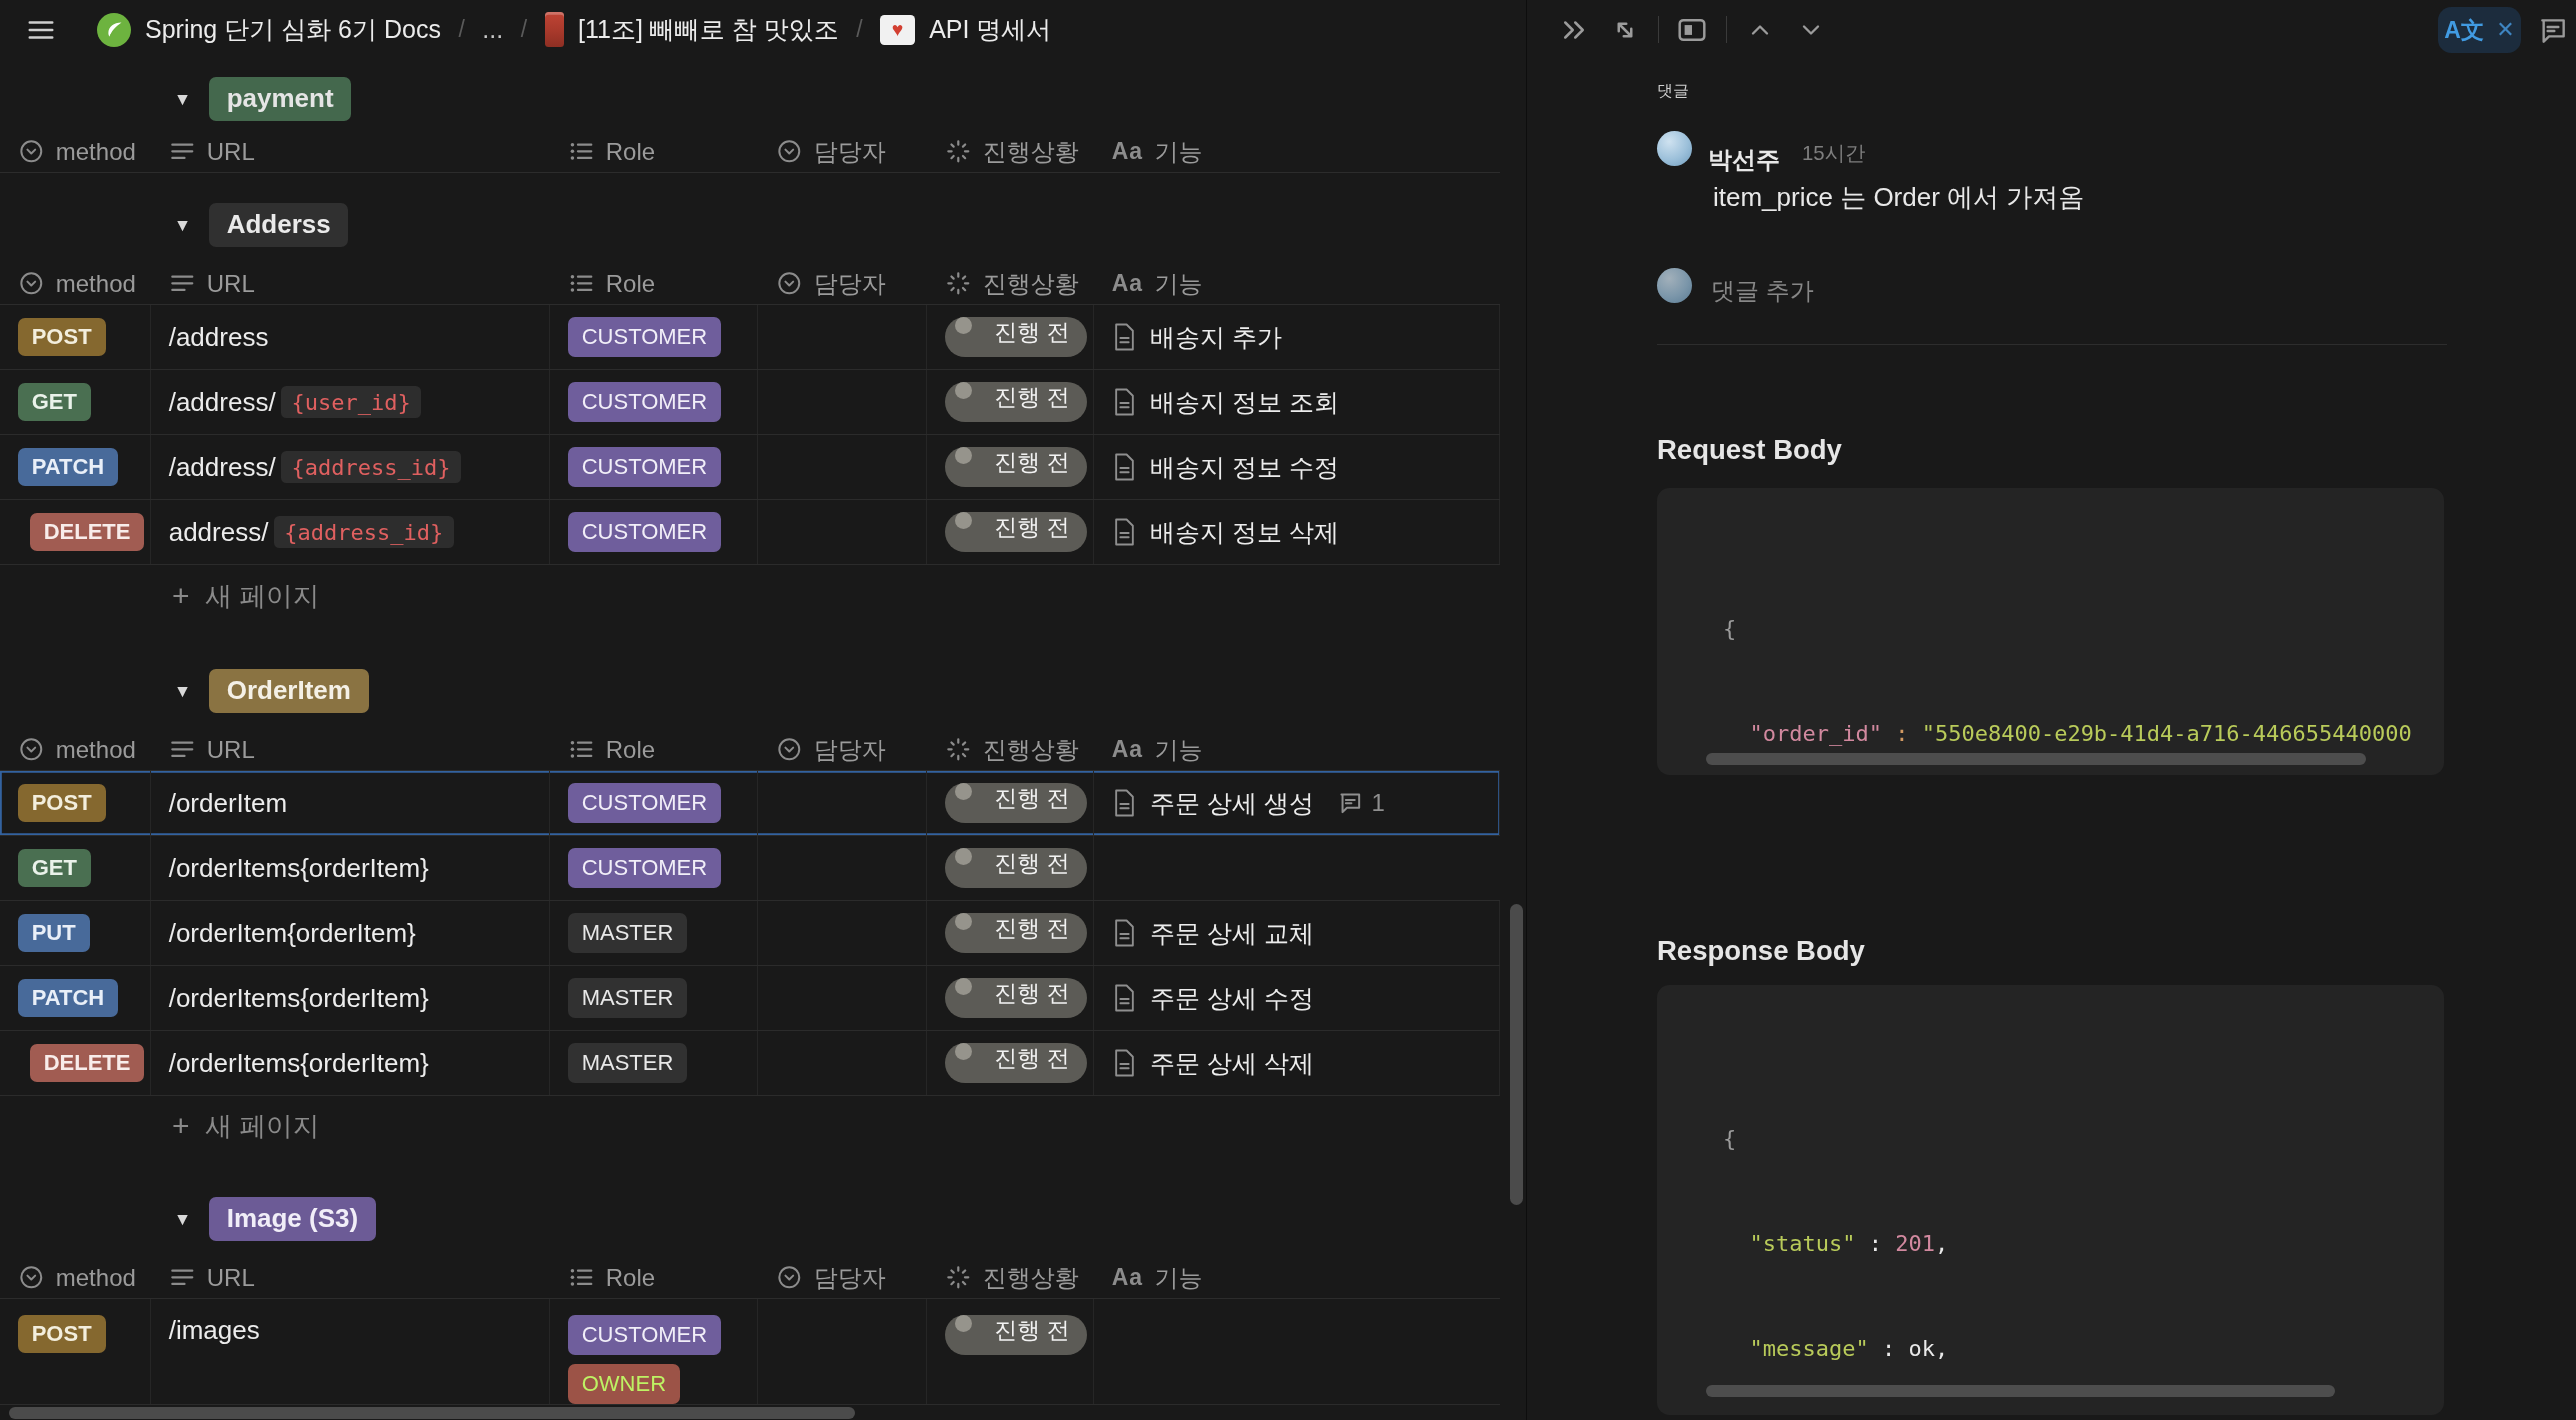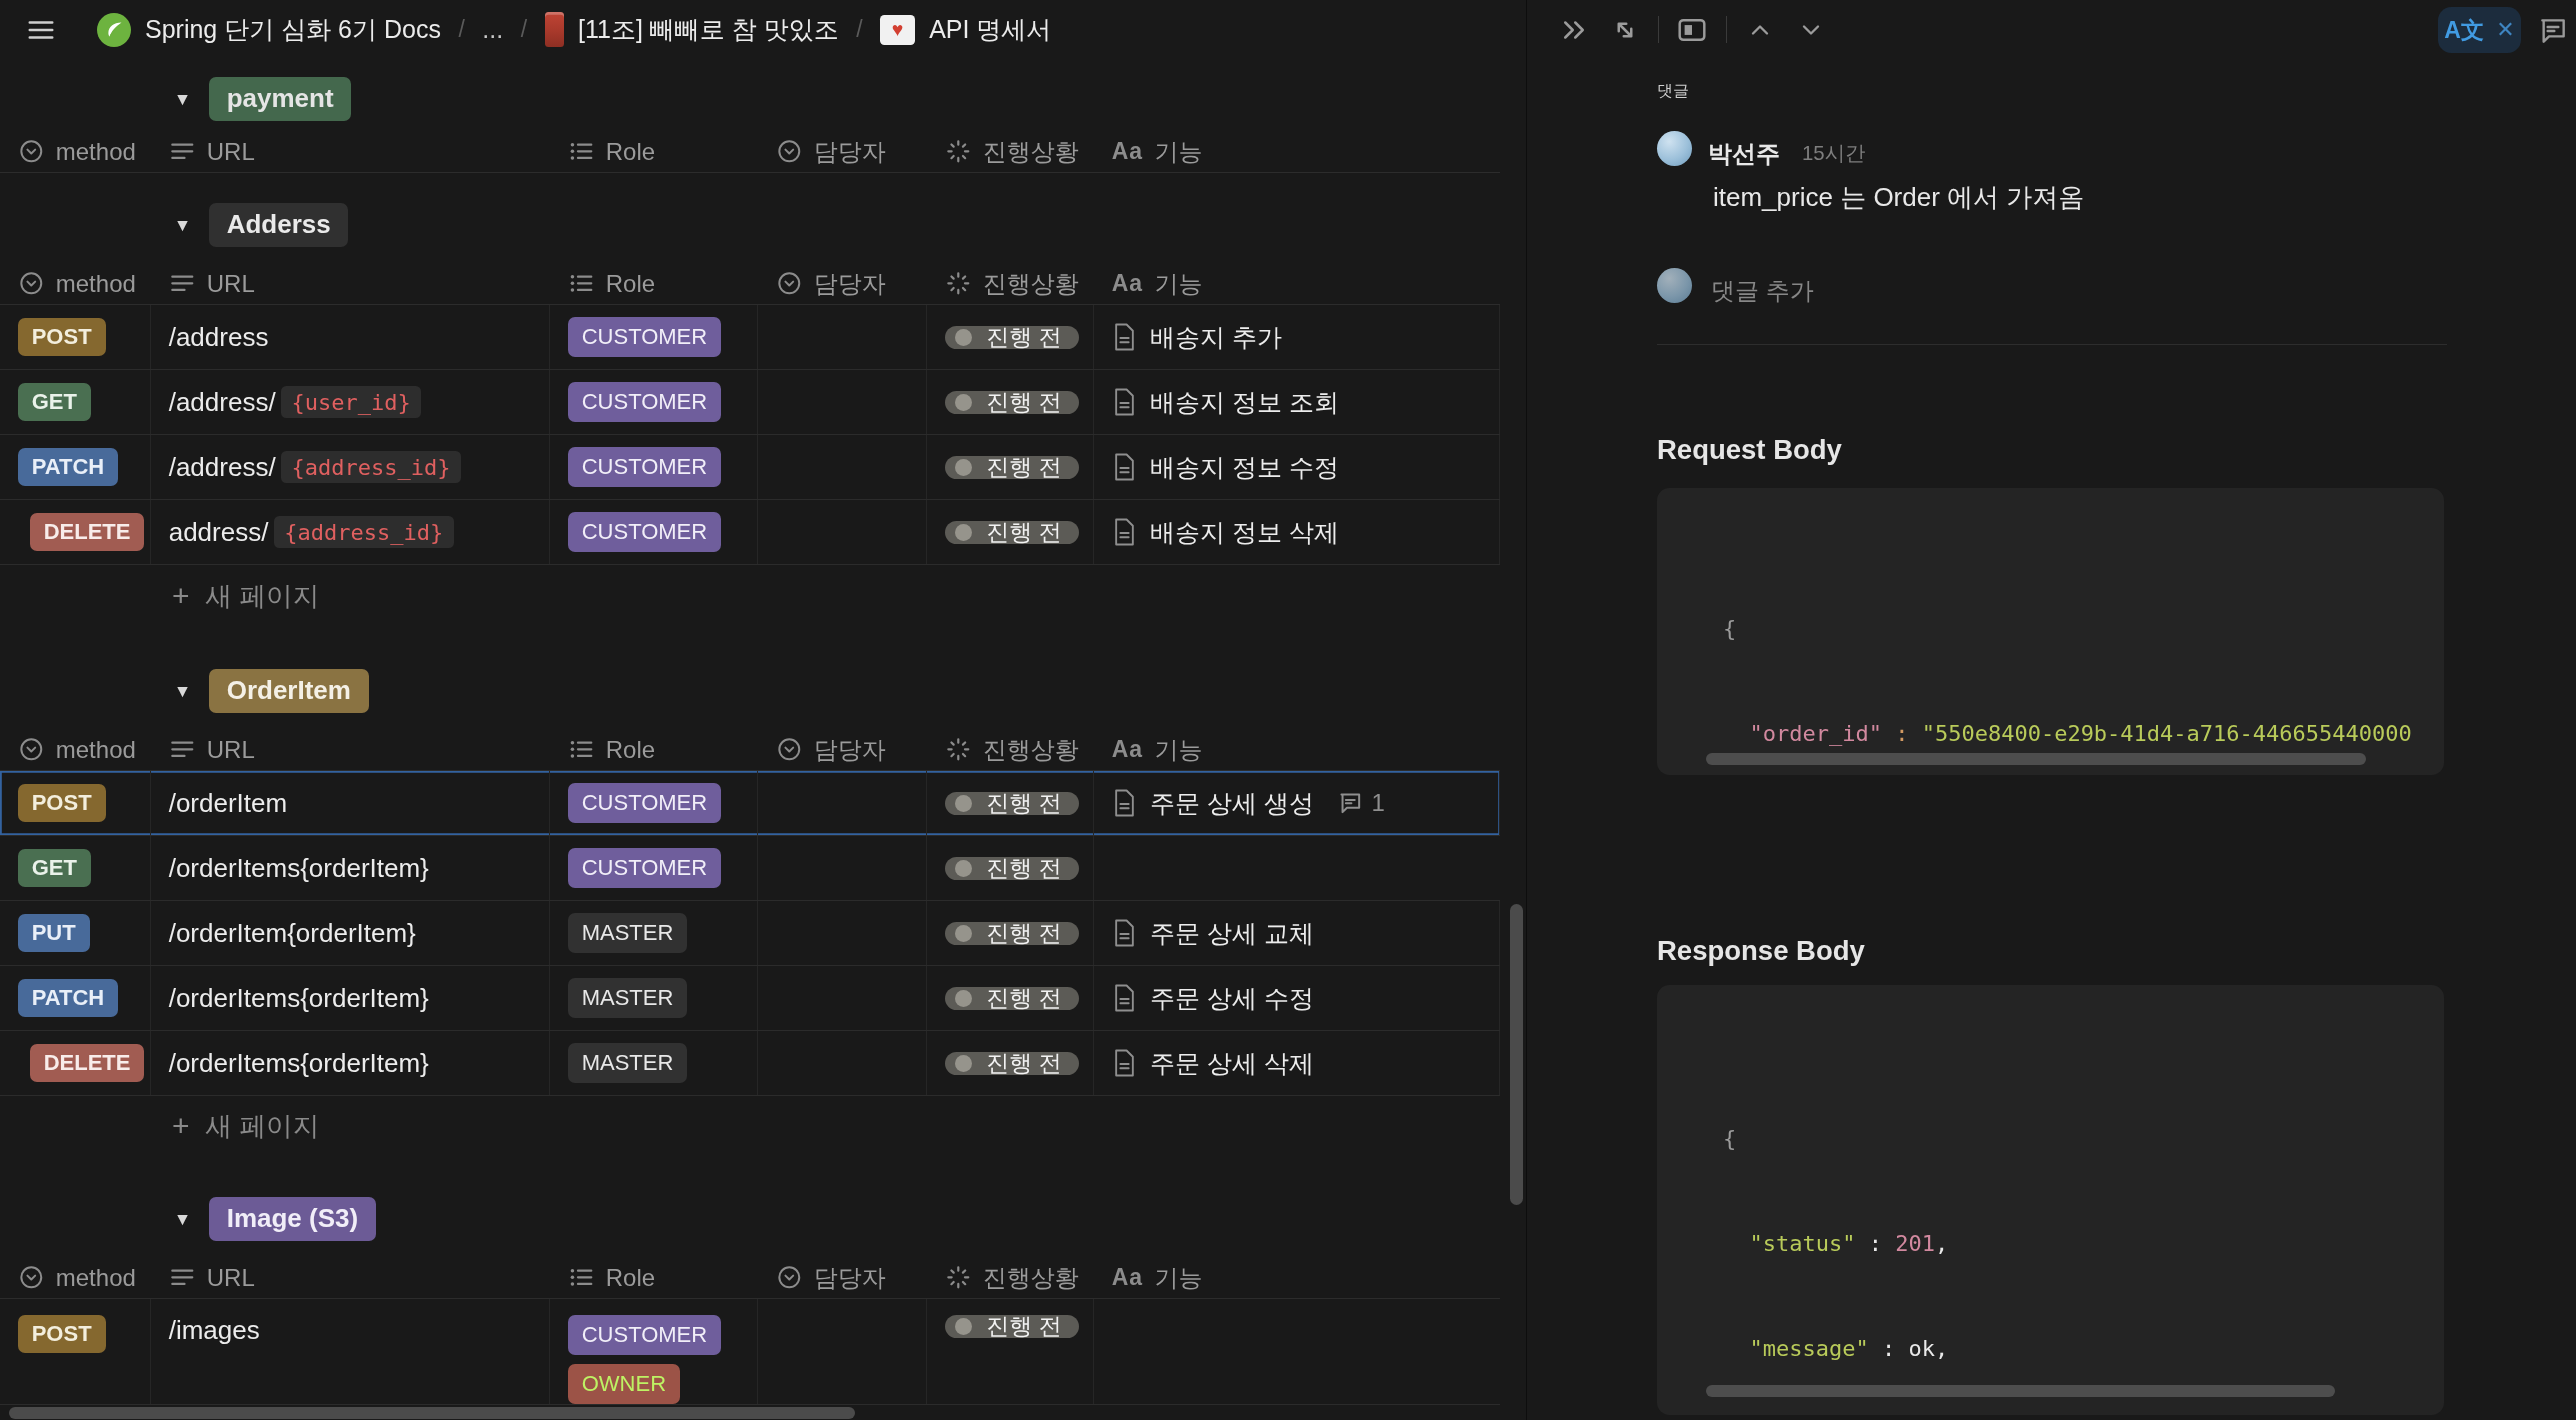--- a/index.html
+++ b/index.html
@@ -62,21 +62,21 @@
   .m-get{background:#4a6f51;color:#eaf2ea;}
   .m-put,.m-patch{background:#486a9a;color:#e9eff8;}
   .m-delete{background:#a15c52;color:#f8ecea;margin-left:12px;}
   .url{font-size:26px;color:#ececec;display:flex;align-items:center;gap:5.3px;}
   .code-chip{font-family:"DejaVu Sans Mono",monospace;font-size:22px;color:#e06060;background:#2d2d2d;border-radius:5.3px;padding:3.5px 10.6px;}
   .role-badge{font-size:22px;font-weight:500;padding:7px 14px;border-radius:7px;}
   .role-customer{background:#6f5e9c;color:#f1eef8;}
   .role-master{background:#313131;color:#e8e8e8;}
   .role-owner{background:#9c5347;color:#bef264;}
   .roles-stack{display:flex;flex-direction:column;gap:8.9px;align-items:flex-start;}
-  .pill{display:flex;align-items:center;gap:14px;background:#5c5b56;border-radius:21px;height:23px;padding:0 17.7px 0 10.6px;}
+  .pill{display:flex;align-items:flex-start;gap:22px;background:#5c5b56;border-radius:21px;height:40px;padding:0 17.7px 0 10.6px;}
   .pill .dot{width:17px;height:17px;border-radius:50%;background:#96948c;}
   .pill .ptxt{font-size:23px;color:#f2f2f2;}
   .feat{display:flex;align-items:center;gap:13.3px;font-size:25px;color:#ececec;}
   .cmt-count{display:flex;align-items:center;gap:8px;margin-left:23px;color:#8f8f8f;font-size:24px;}
 
   .newpage{position:absolute;left:172px;display:flex;align-items:center;gap:16px;color:#8a8a8a;font-size:26.6px;height:39px;cursor:pointer;}
   #newpage-1{top:576px;}
   #newpage-2{top:1106px;}
   .plus{font-size:30px;line-height:1;color:#8a8a8a;}
 
@@ -84,21 +84,21 @@
   #hscroll{position:absolute;left:8.9px;top:1407px;width:846px;height:11.5px;border-radius:6.2px;background:#4b4b4b;}
   #vscroll{position:absolute;left:1510px;top:904px;width:13.3px;height:301px;border-radius:7px;background:#4b4b4b;}
   #panel-sep{position:absolute;left:1526px;top:0;width:0.9px;height:1421px;background:#0d0d0d;}
 
   
   .panel-label{position:absolute;font-size:16px;color:#cfcfcf;}
   #comments-title{left:1657px;top:81px;}
   .avatar{position:absolute;width:35px;height:35px;border-radius:50%;background:radial-gradient(circle at 35% 30%,#cfe2f0 0%,#9cc0da 55%,#6f9cbd 100%);}
   #avatar-1{left:1657px;top:131px;}
   #avatar-2{left:1657px;top:268px;opacity:.75;}
-  #comment-author{position:absolute;left:1708px;top:138px;font-size:24px;font-weight:700;color:#e8e8e8;}
+  #comment-author{position:absolute;left:1708px;top:144px;font-size:24px;font-weight:700;color:#e8e8e8;}
   #comment-time{position:absolute;left:1802px;top:139px;font-size:20.4px;color:#7e7e7e;}
   .comment-line{position:absolute;left:1713px;font-size:26px;color:#e8e8e8;white-space:nowrap;}
   #comment-line1{top:180px;}
   #comment-line2{top:215px;display:flex;align-items:center;gap:7px;}
   #comment-line2 .code-chip{color:#e16b6b;background:#2c2c2c;font-size:23px;}
   #comment-add{position:absolute;left:1711px;top:275px;font-size:24px;color:#878787;cursor:text;}
   #panel-divider{position:absolute;left:1657px;top:344px;width:790px;height:0.9px;background:#2d2d2d;}
 
   .body-title{position:absolute;left:1657px;font-size:27.5px;font-weight:600;color:#e6e6e6;}
   #req-title{top:434px;}

